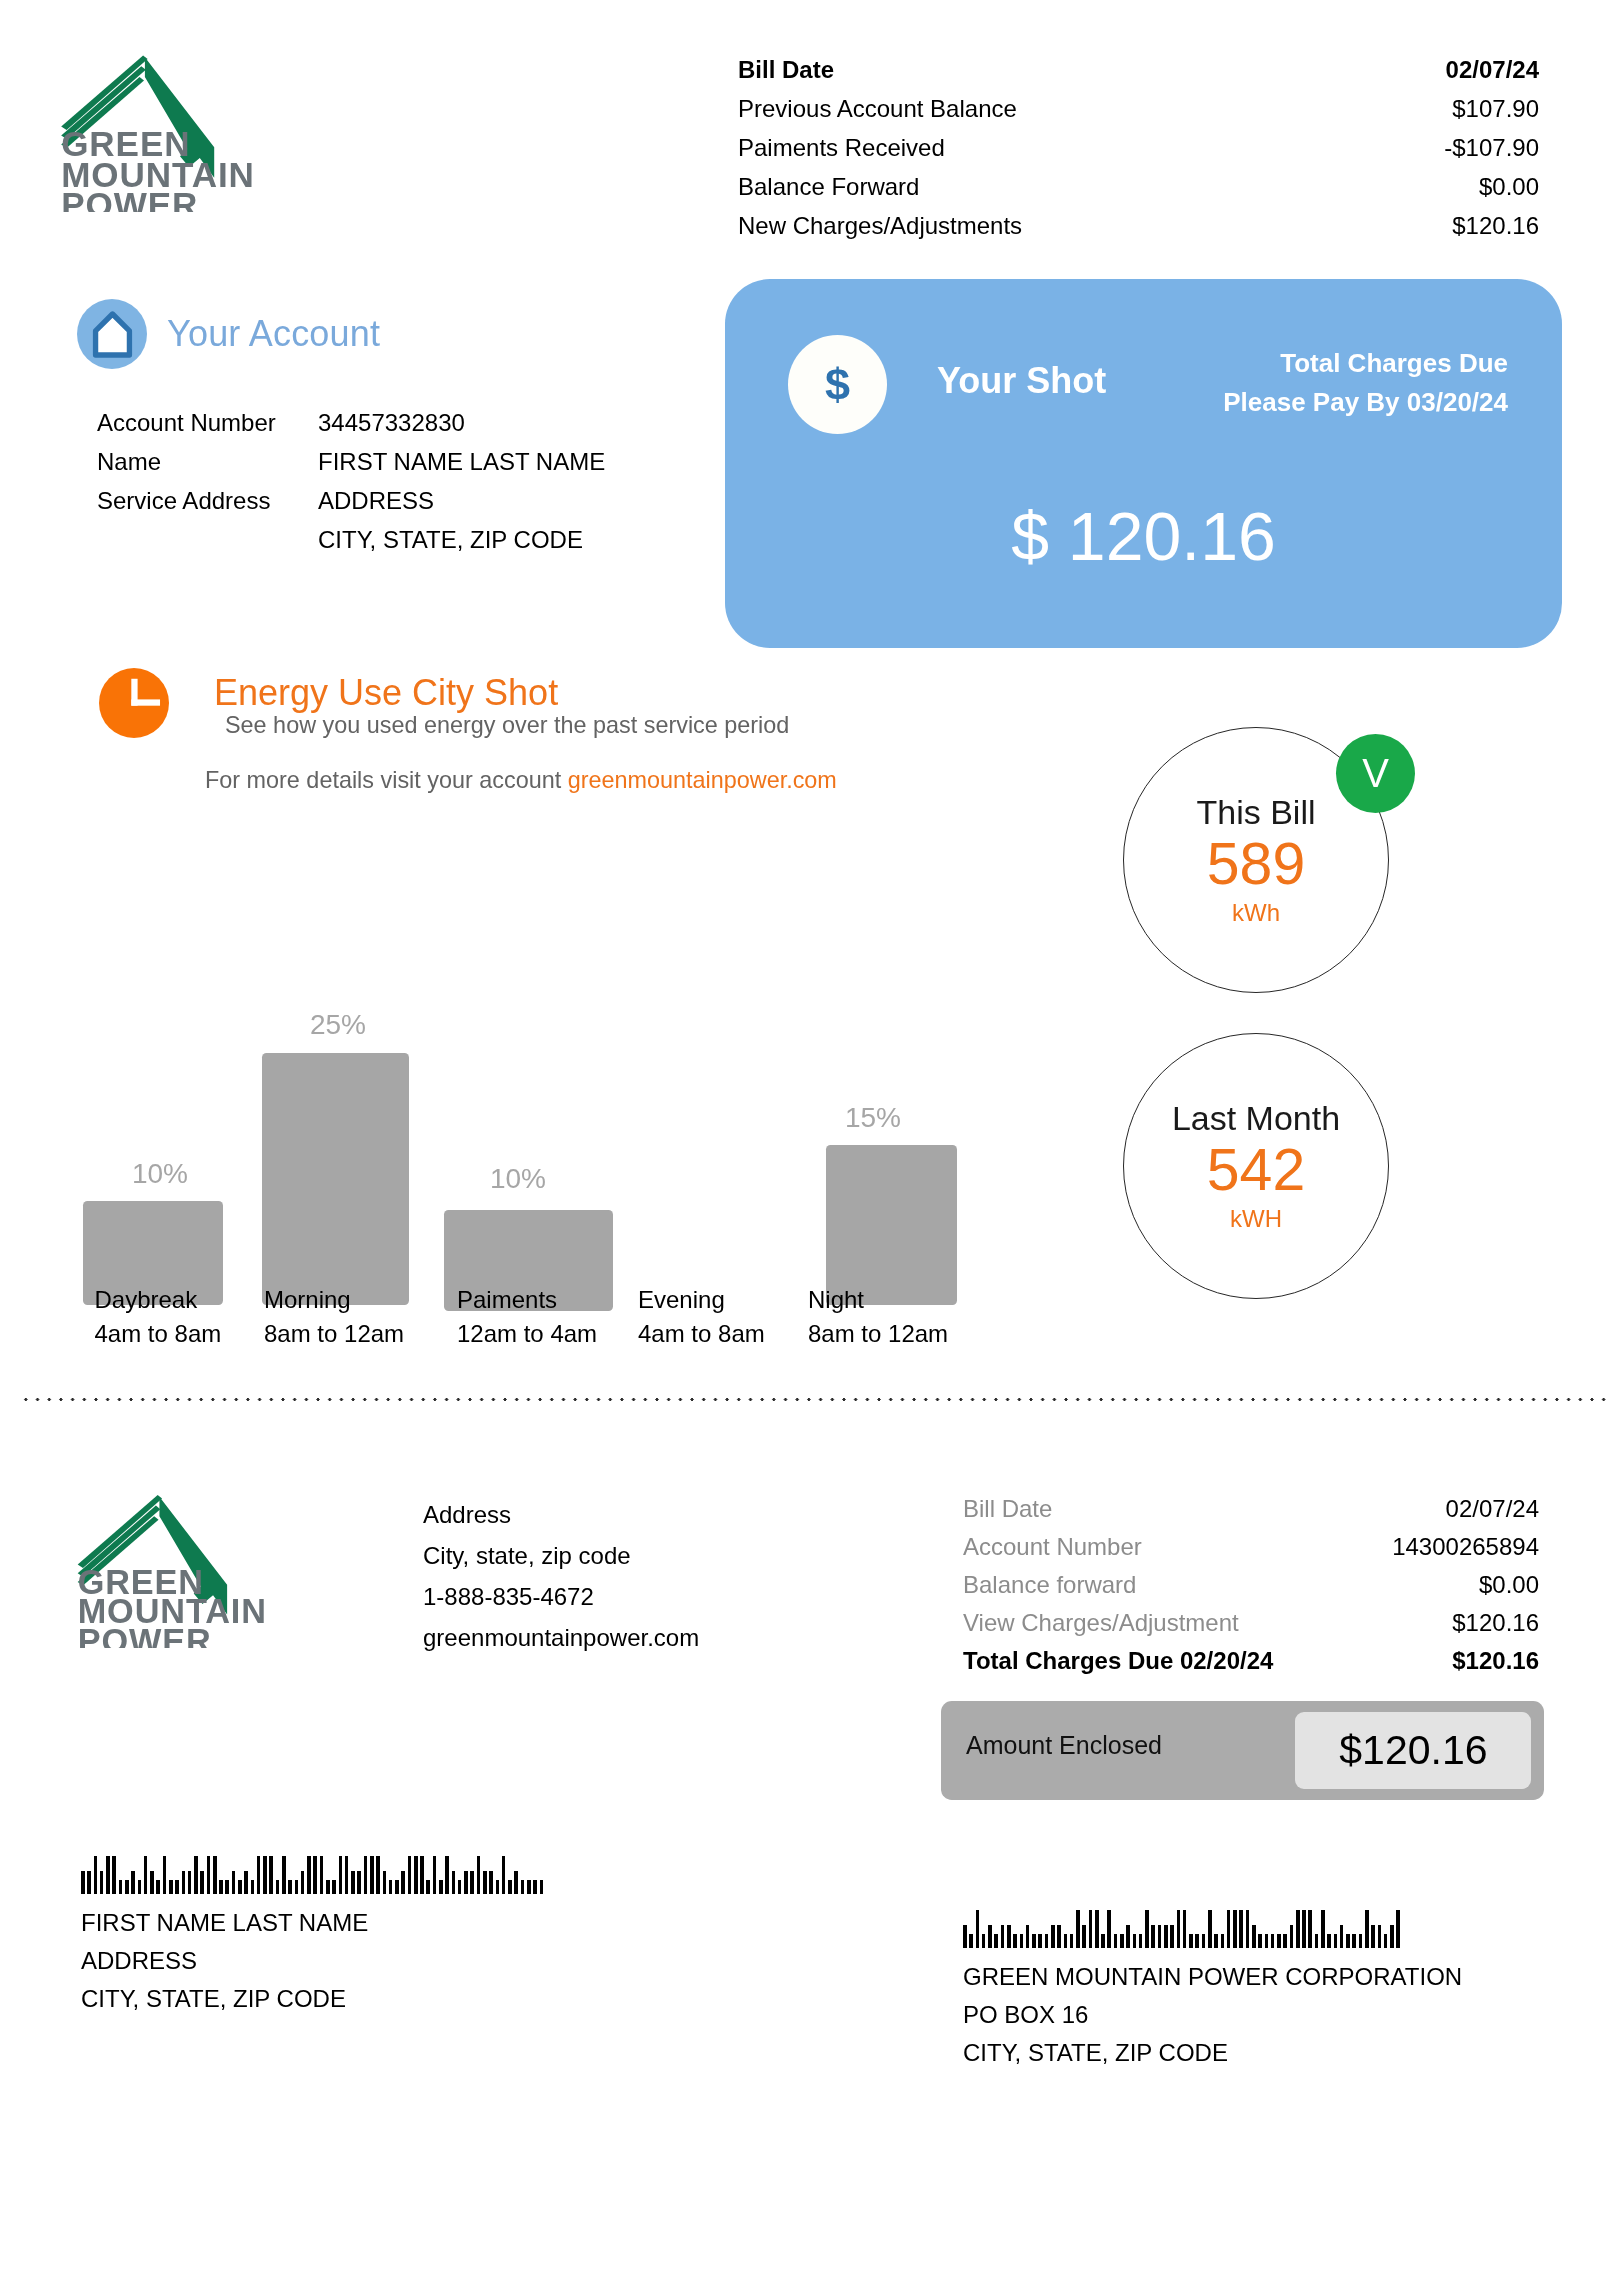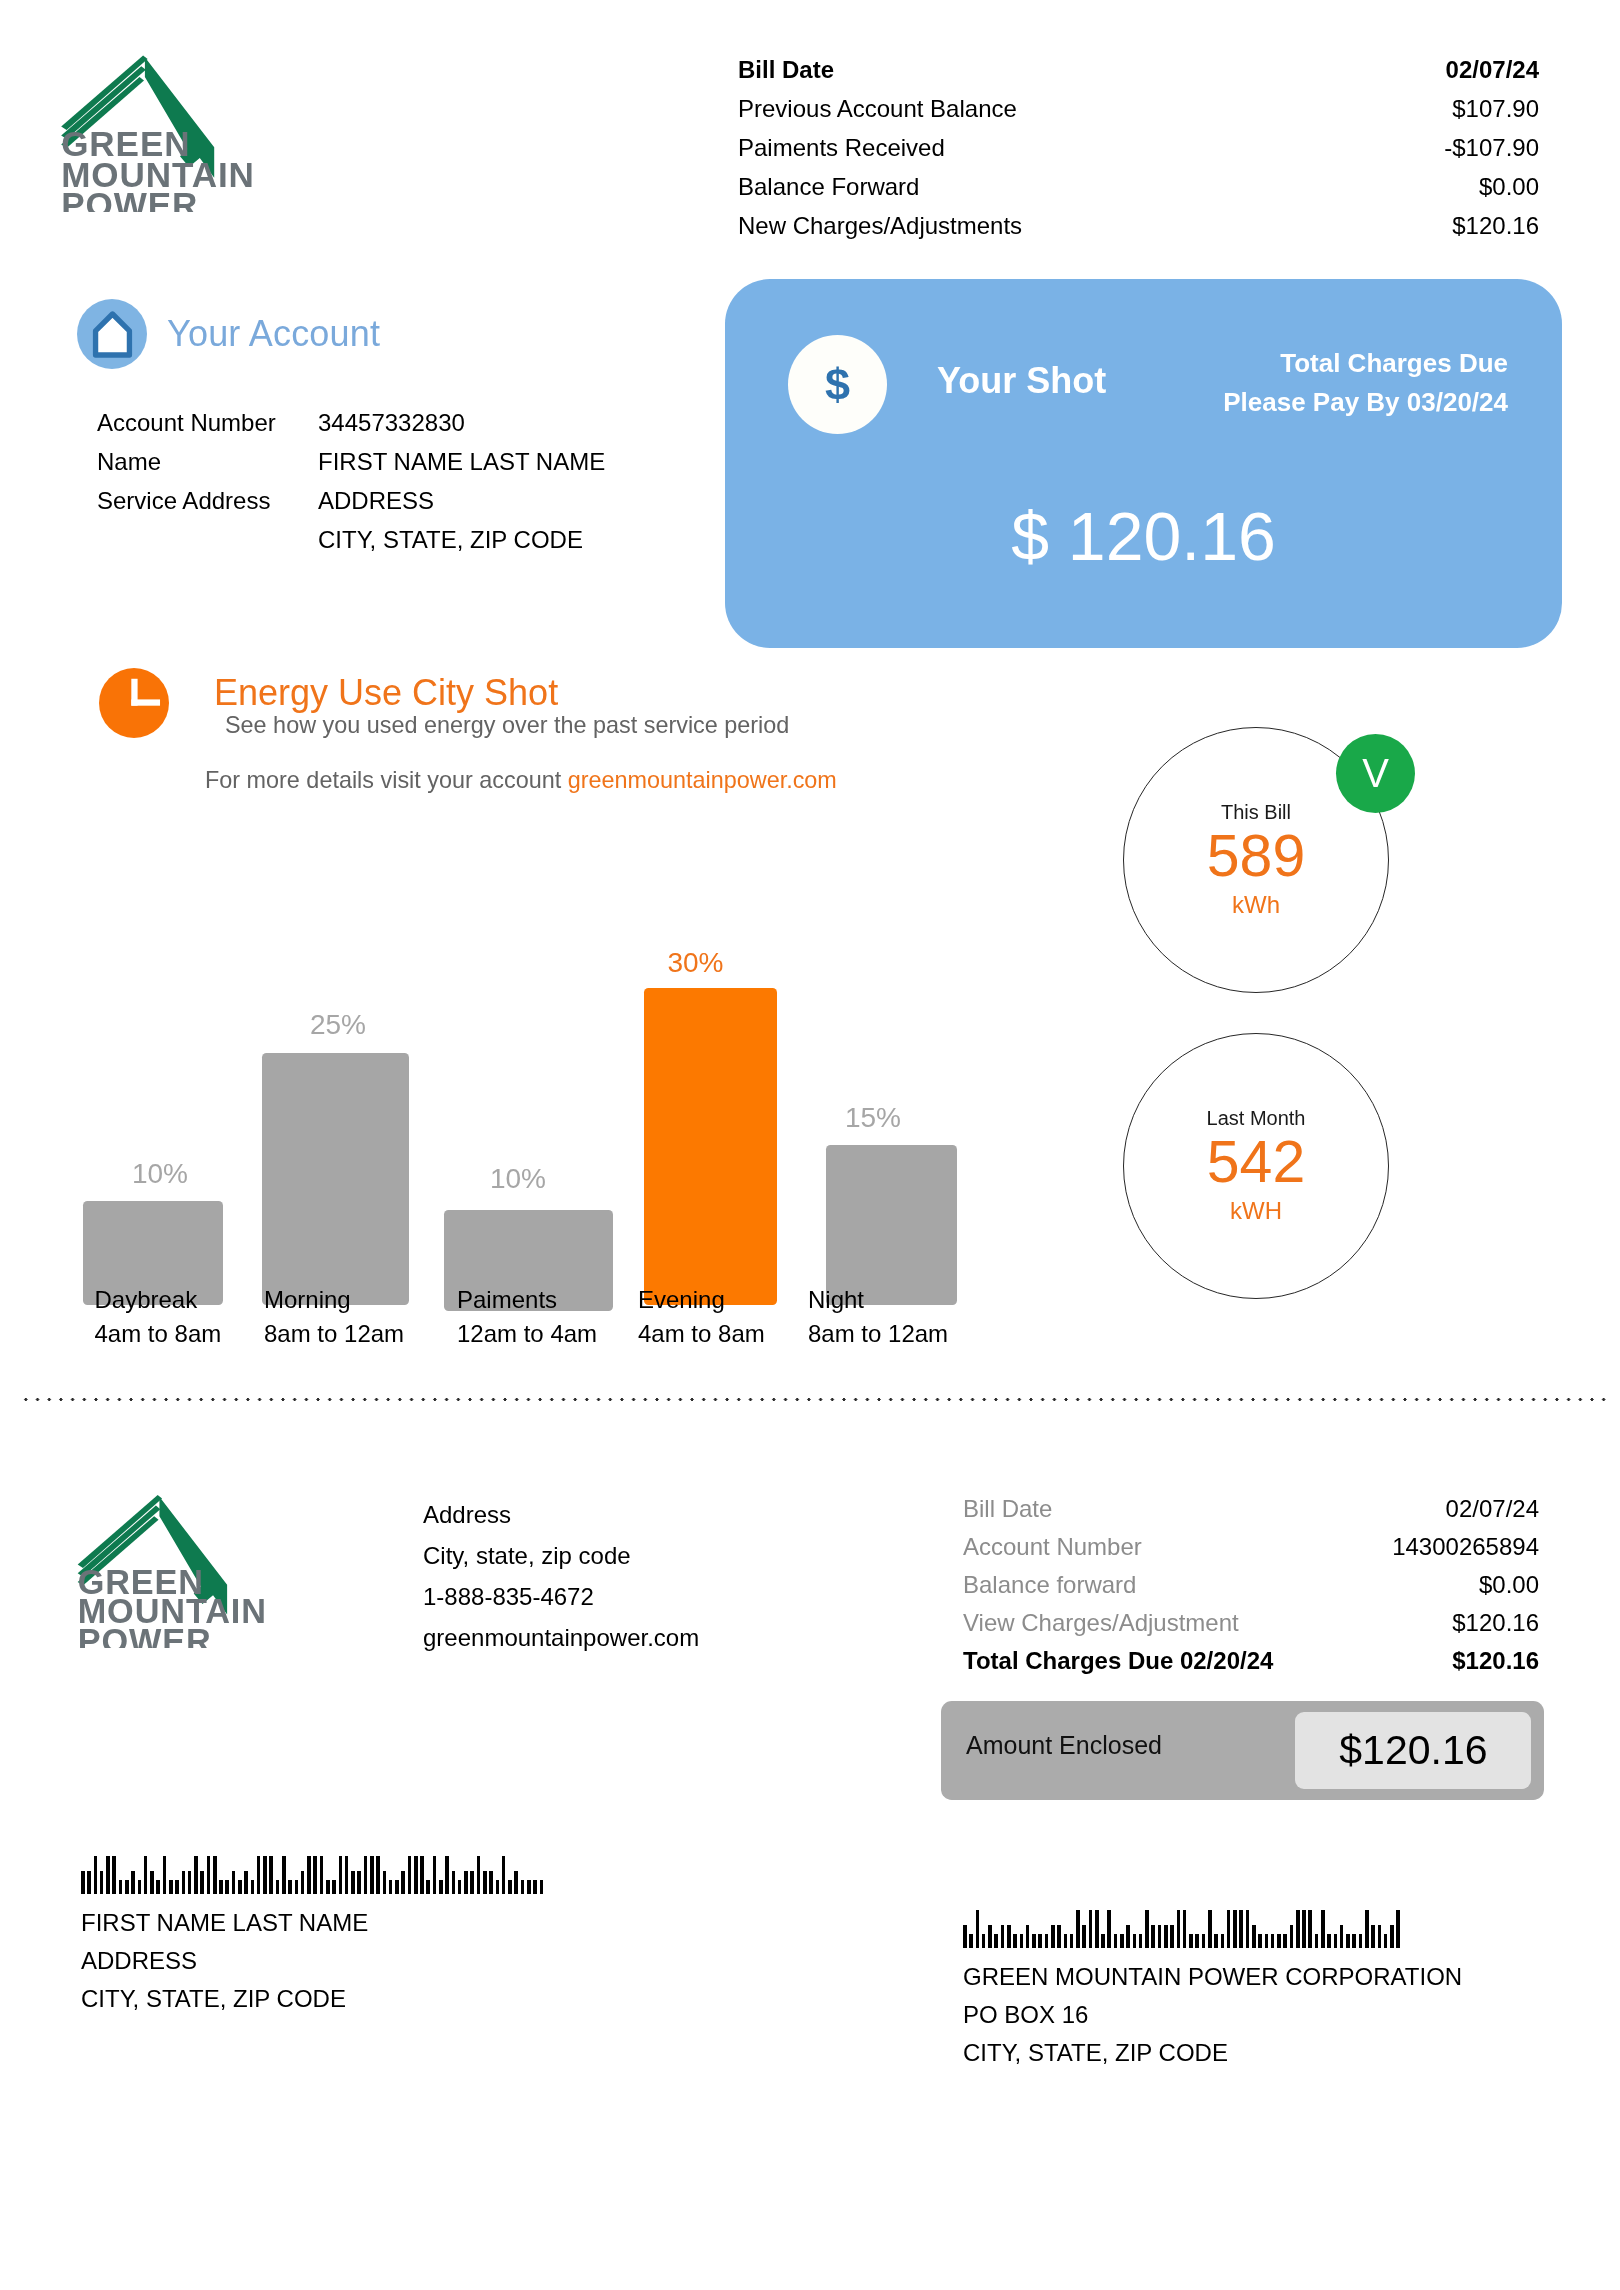--- a/index.html
+++ b/index.html
@@ -109,21 +109,21 @@
     position: absolute; font-size: 24px; line-height: 34px;
     color: #000000; white-space: nowrap; text-align: left;
   }
 
   
   .kwh-circle {
     position: absolute; border: 1.8px solid #262626; border-radius: 50%;
     background: #ffffff; display: flex; flex-direction: column;
     align-items: center; justify-content: center;
   }
-  .kwh-title { font-size: 20px; color: #1a1a1a; margin-bottom: 1.8px; }
+  .kwh-title { font-size: 34px; color: #1a1a1a; margin-bottom: 1.8px; }
   .kwh-value { font-size: 59px; color: #F0741A; line-height: 1.05; }
   .kwh-unit { font-size: 24px; color: #F0741A; margin-top: 3.6px; }
   .green-badge {
     position: absolute; width: 79px; height: 79px; border-radius: 50%;
     background: #19A849; color: #ffffff; font-size: 40px;
     display: flex; align-items: center; justify-content: center;
     z-index: 4;
   }
 
   
@@ -275,24 +275,20 @@
     <div class="bar-col" style="left:176px; width:180px; height:360px;">
       <div class="bar-pct" style="bottom:264px;">25%</div>
       <div class="bar-rect" style="left:13.5px; width:147px; bottom:0px; height:252px;"></div>
     </div>
 
     <div class="bar-col" style="left:356px; width:180px; height:360px;">
       <div class="bar-pct" style="bottom:110px;">10%</div>
       <div class="bar-rect" style="left:16px; width:169px; bottom:-6.3px; height:101px;"></div>
     </div>
 
-    <div class="bar-col" style="left:540px; width:167px; height:360px;">
-      <div class="bar-pct hl" style="bottom:326px;">30%</div>
-      <div class="bar-rect hl" style="left:31.5px; width:133px; bottom:0px; height:317px;"></div>
-    </div>
 
     <div class="bar-col" style="left:711px; width:180px; height:360px;">
       <div class="bar-pct" style="bottom:171px;">15%</div>
       <div class="bar-rect" style="left:43px; width:131px; bottom:0px; height:160px;"></div>
     </div>
   </div>
 
   <div class="bar-labels">
     <div class="bar-cap" style="left:22.5px;">
       <div>Daybreak</div>

